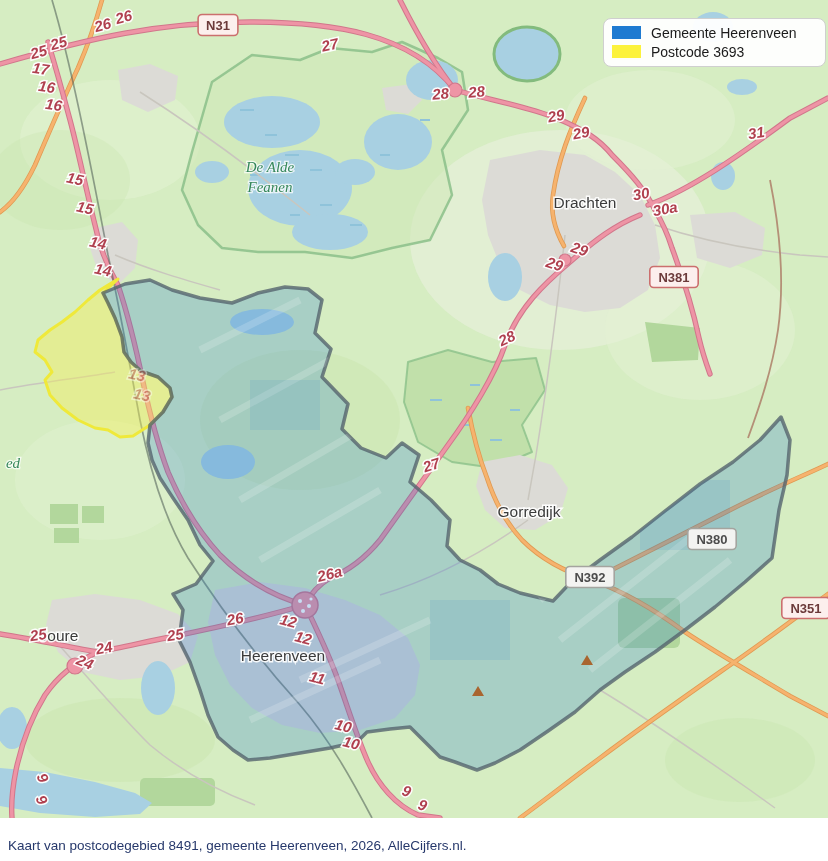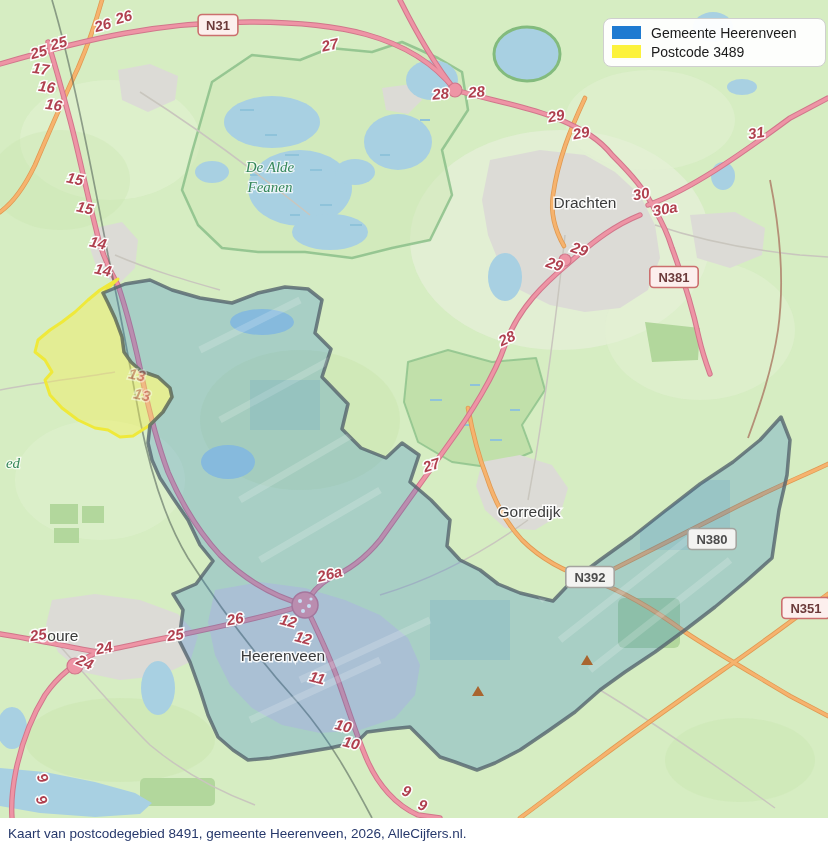--- a/index.html
+++ b/index.html
@@ -20,21 +20,21 @@
   .shield-text.gray{fill:#4c4c4c;}
   
   .legend{position:absolute;left:603px;top:18px;width:223px;box-sizing:border-box;
           background:rgba(255,255,255,.95);border:1px solid #cfcfcf;border-radius:8px;
           padding:4px 8px 5px 8px;z-index:5;}
   .legend-row{display:flex;align-items:center;height:19px;}
   .legend-swatch{display:inline-block;width:29px;height:13px;margin-right:10px;flex:0 0 auto;}
   .legend-label{font-size:14px;color:#1b1b1b;white-space:nowrap;}
   
   .caption{position:absolute;left:0;top:818px;width:828px;height:43px;background:#fff;
-           padding:7px 0 0 8px;box-sizing:border-box;}
+           padding:19px 0 0 8px;box-sizing:border-box;}
   .caption div{font-size:13.5px;line-height:18px;color:#26386b;white-space:nowrap;}
 </style>
 </head>
 <body>
 
 <div class="screen">
 
   <div class="map-wrap">
   <svg id="map-svg" viewBox="0 0 828 818" width="828" height="818" xmlns="http://www.w3.org/2000/svg">
     <defs>
@@ -286,21 +286,21 @@
   </svg>
   </div>
 
   <div class="legend" id="legend">
       <div class="legend-row">
         <span class="legend-swatch" style="background: rgb(30, 122, 209);"></span>
         <span class="legend-label">Gemeente Heerenveen</span>
       </div>
       <div class="legend-row">
         <span class="legend-swatch" style="background: rgb(252, 242, 60);"></span>
-        <span class="legend-label">Postcode 3489</span>
+        <span class="legend-label">Postcode 3693</span>
       </div>
     </div>
 
   <div class="caption">
     <div>Kaart van postcodegebied 8491, gemeente Heerenveen, 2026, AlleCijfers.nl.</div>
   </div>
 
 </div>
 
 </body></html>

